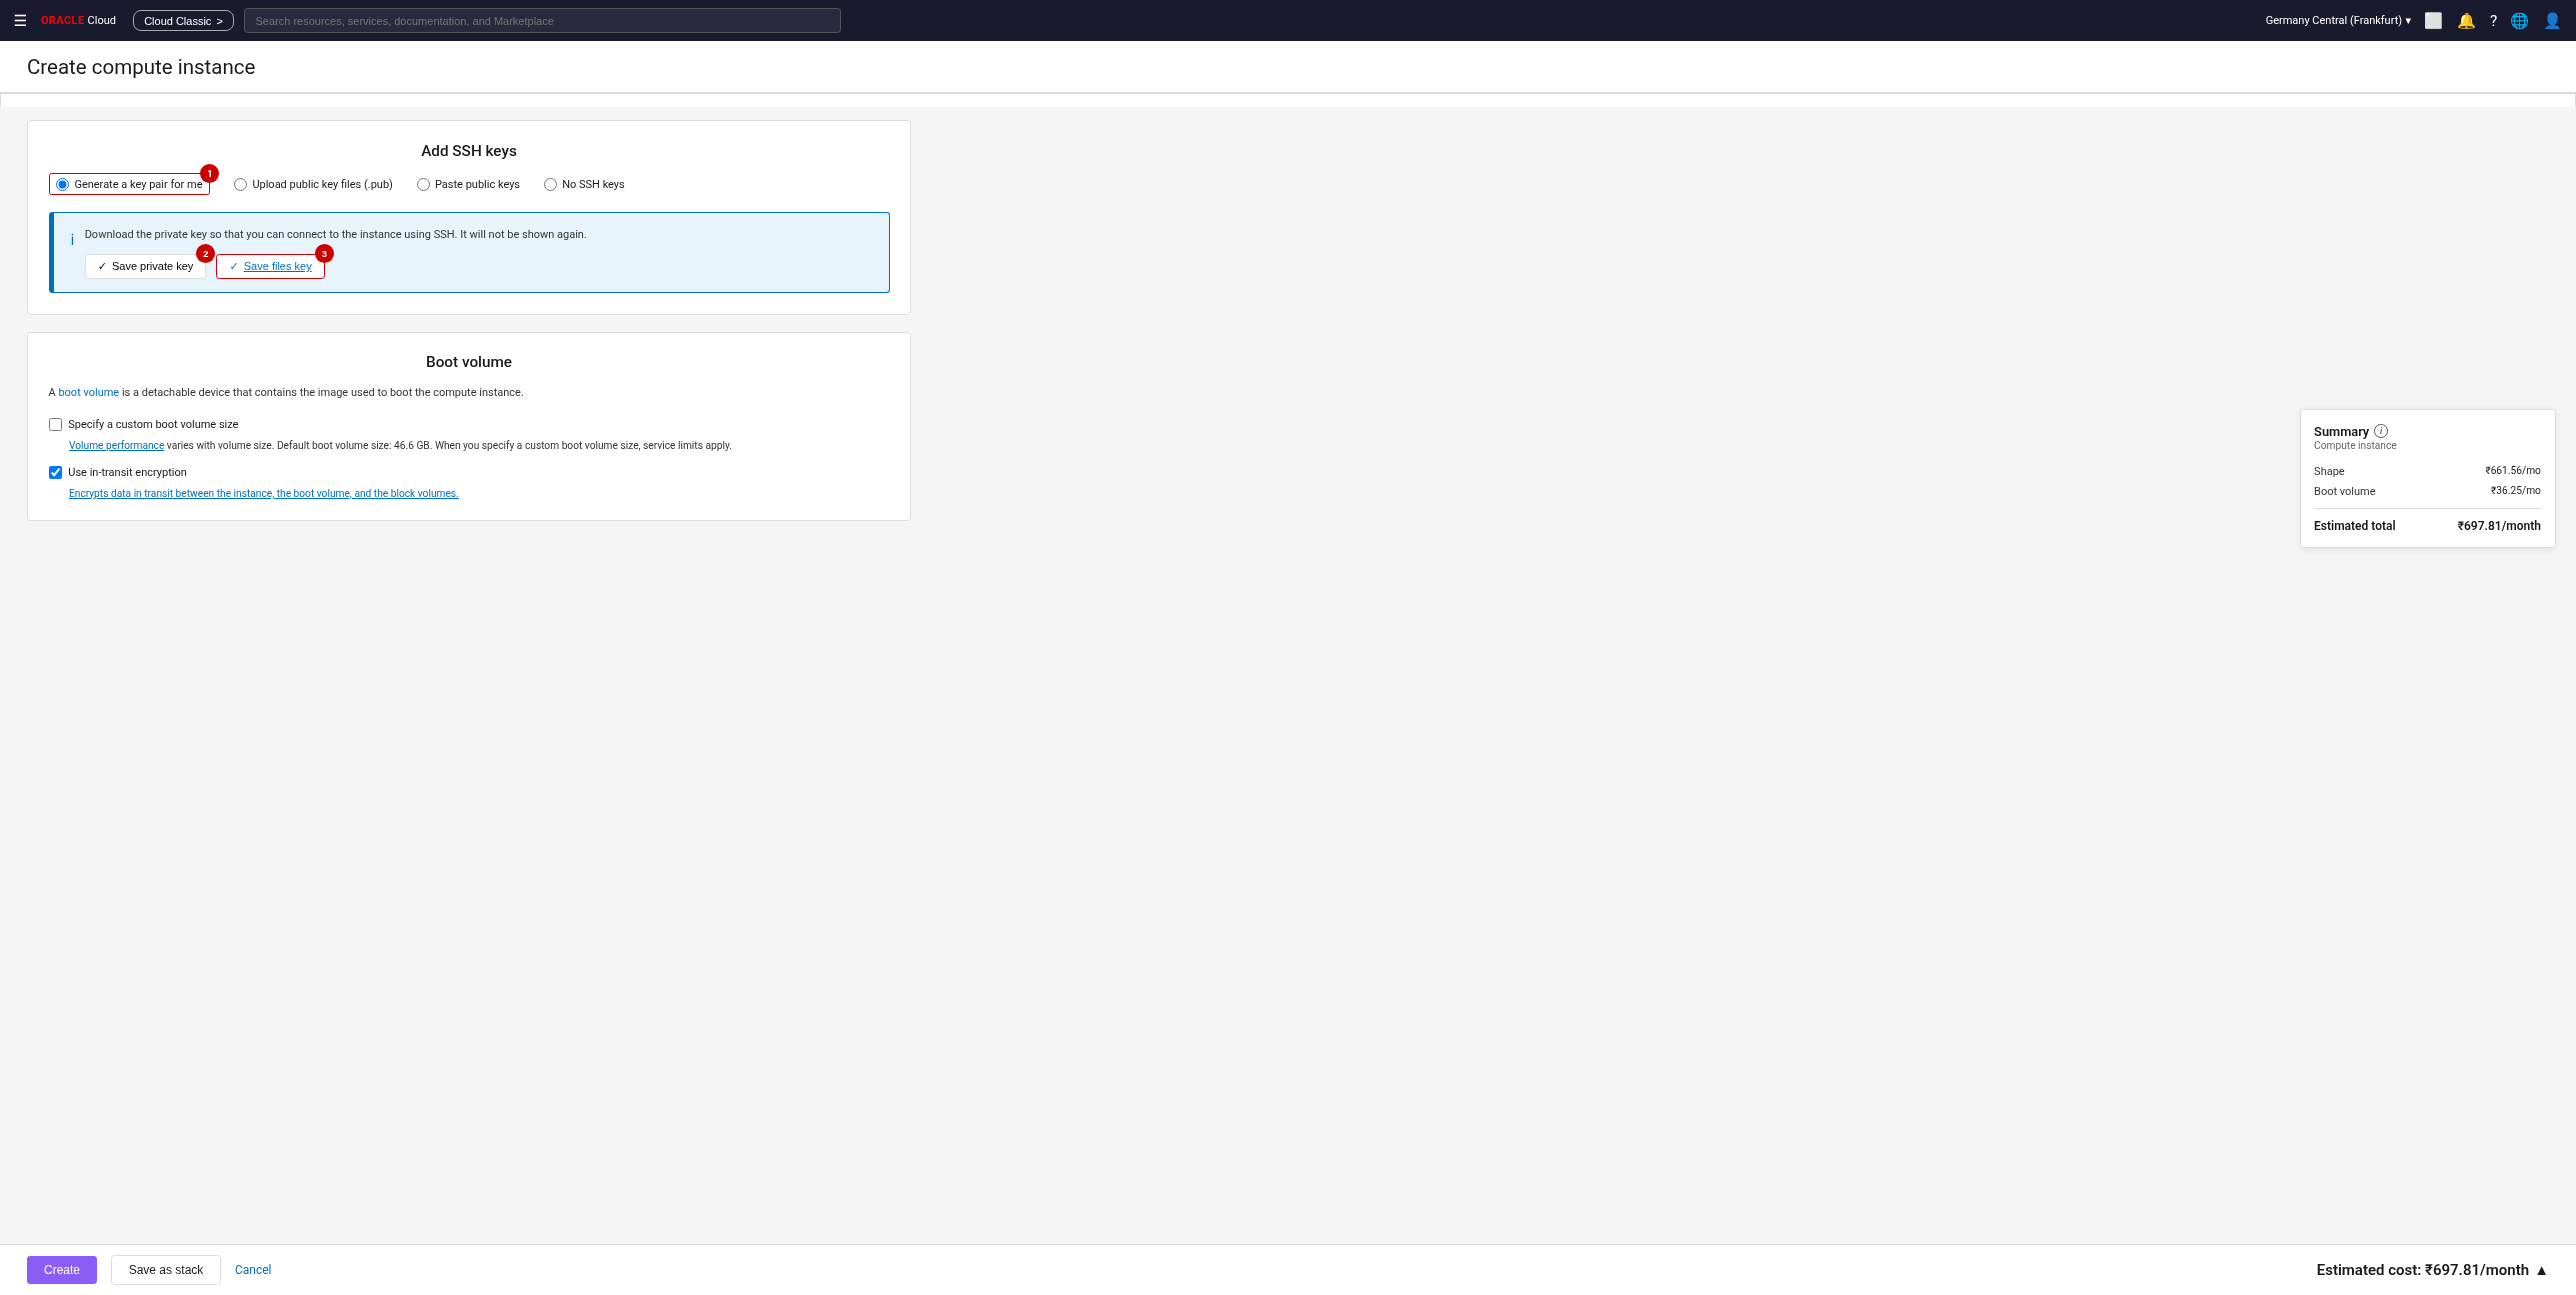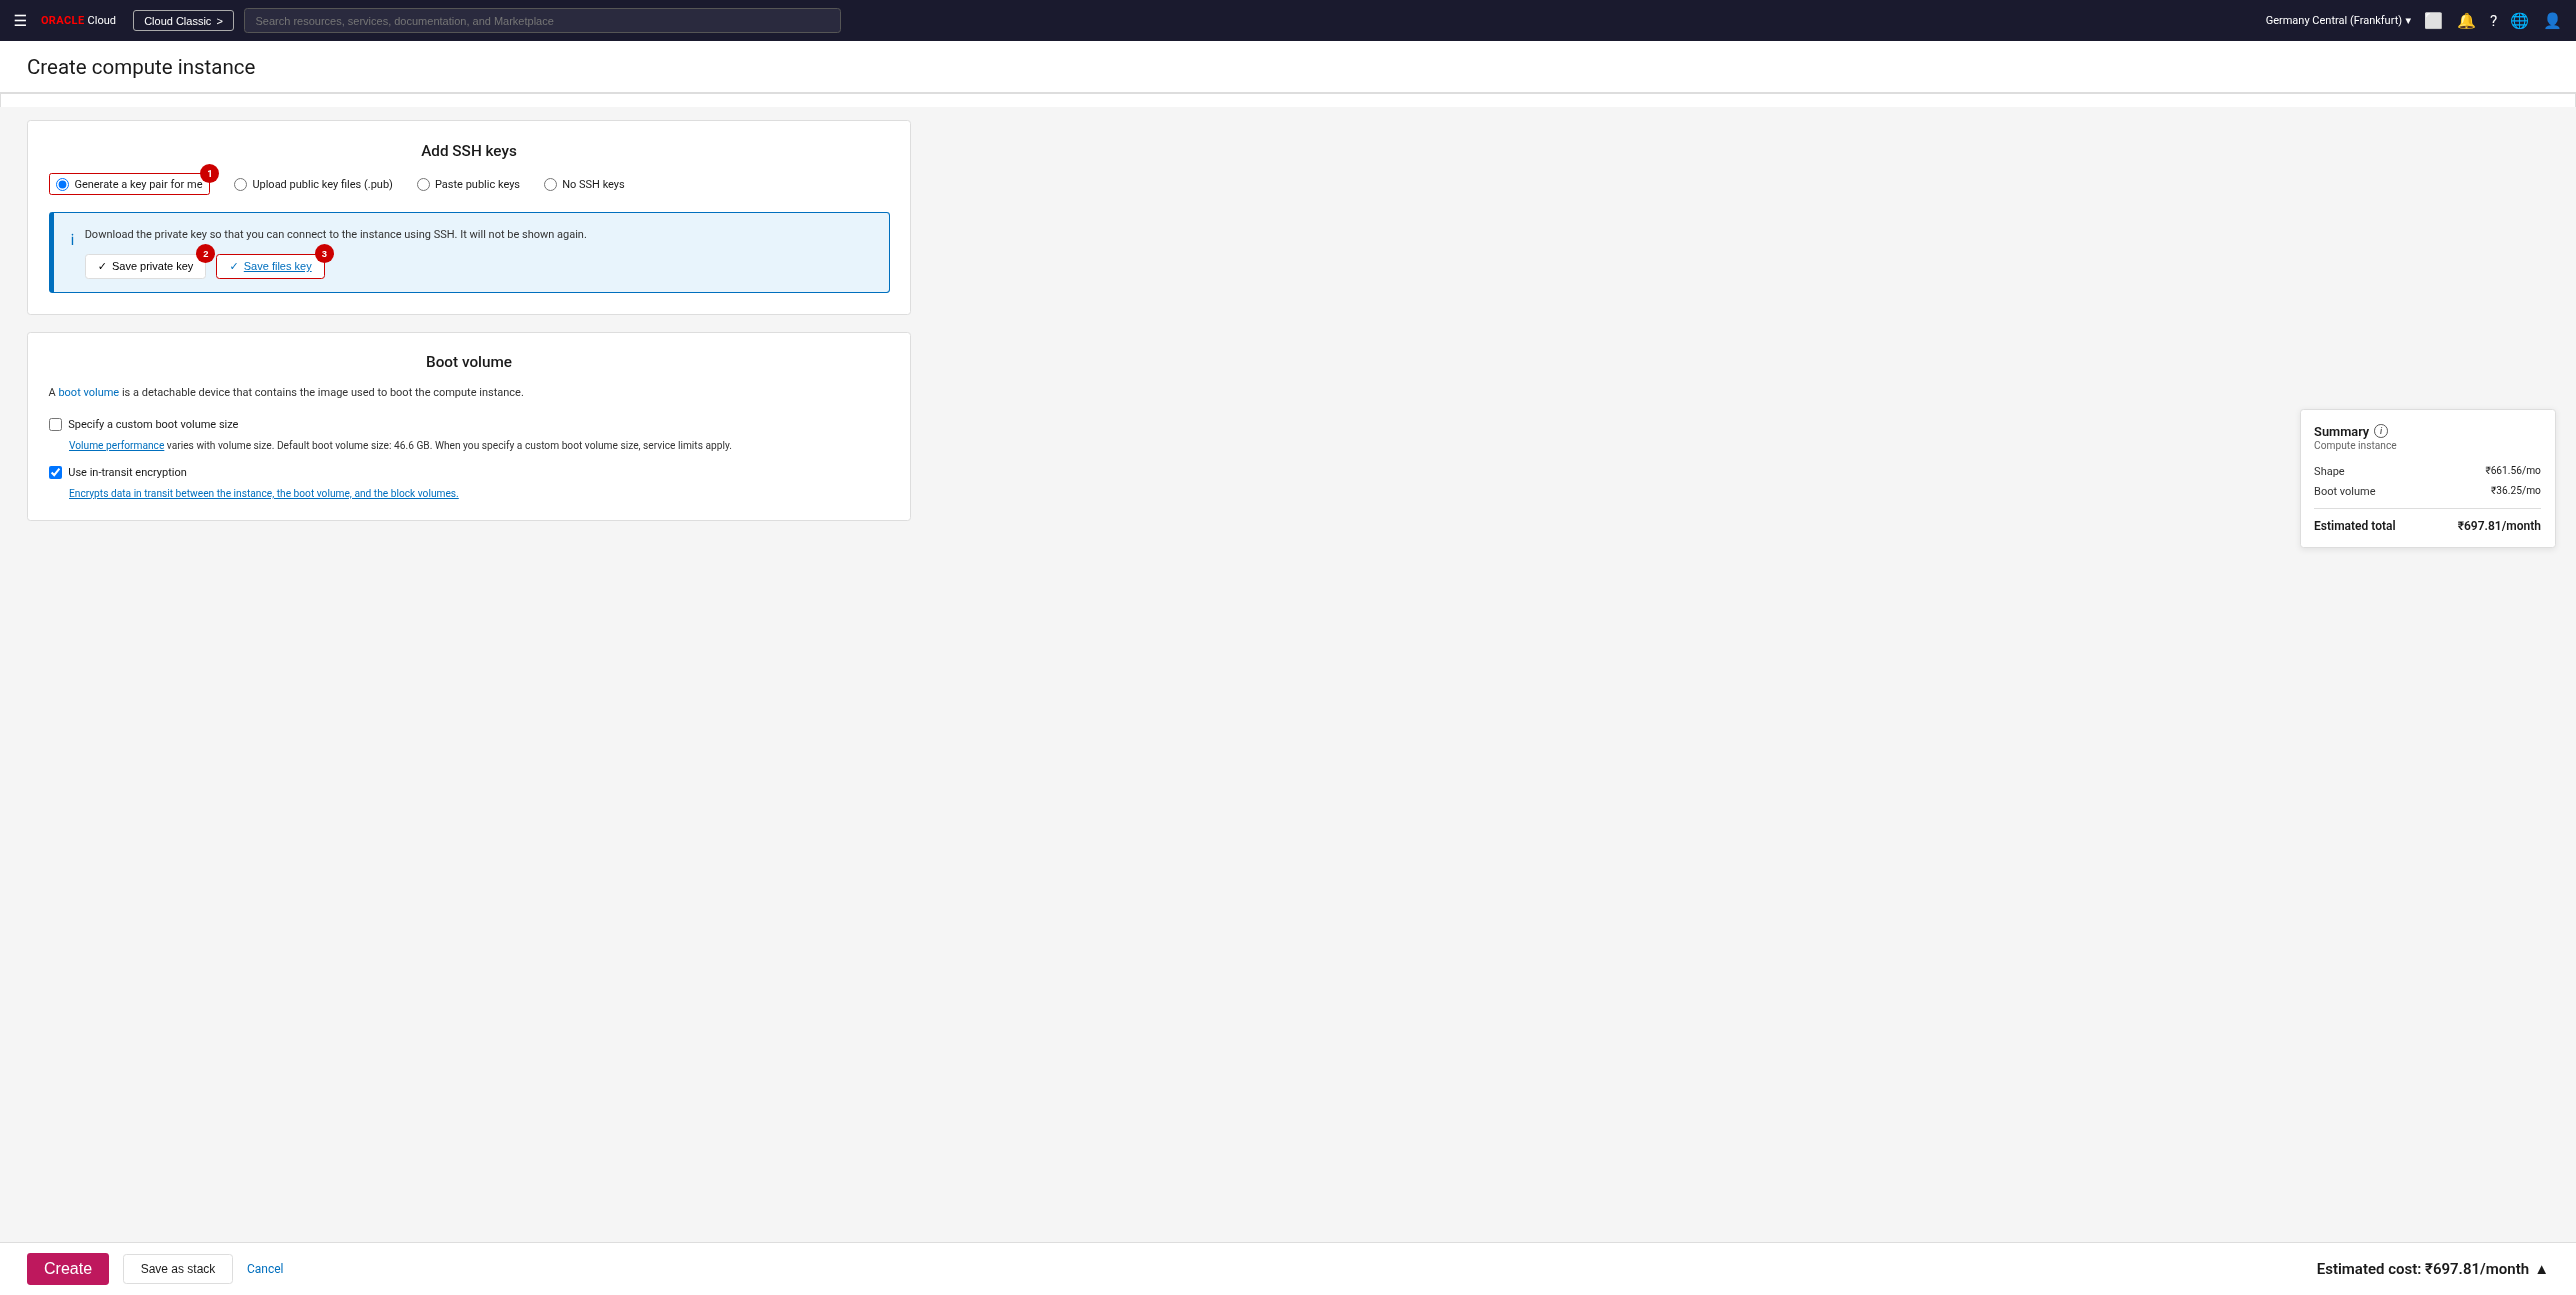--- a/index.html
+++ b/index.html
@@ -25,21 +25,21 @@
       display: flex; align-items: center; gap: 3px; color: #fff; font-size: 11px; font-weight: 400;
       margin-right: 6.8px;
       justify-content: flex-end;
     }
     .nav-logo .oracle { font-weight: 700; color: #f00; letter-spacing: 0.4px; }
     .nav-cloud-classic {
       border: 0.9px solid #aaa;
       color: #fff;
       background: transparent;
       padding: 3.4px 10.2px;
-      border-radius: 3px;
+      border-radius: 8px;
       font-size: 11px;
       cursor: pointer;
       display: flex; align-items: center; gap: 5.1px;
     }
     .nav-search {
       flex: 1;
       background: #2a2a3e;
       border: 0.9px solid #555;
       border-radius: 3.4px;
       padding: 5.1px 10.2px;
@@ -278,26 +278,26 @@
       right: 0;
       background: #fff;
       border-top: 0.9px solid #ddd;
       padding: 10.2px 27px;
       display: flex;
       align-items: center;
       gap: 13.6px;
       z-index: 100;
     }
     .btn-create {
-      background: #be185d;
+      background: #8b5cf6;
       color: #fff;
       border: none;
       border-radius: 3.4px;
       padding: 6.8px 17px;
-      font-size: 16px;
+      font-size: 12px;
       cursor: pointer;
       font-weight: 500;
     }
     .btn-save-stack {
       background: #fff;
       color: #1a1a1a;
       border: 0.9px solid #ddd;
       border-radius: 3.4px;
       padding: 6.8px 17px;
       font-size: 12px;

